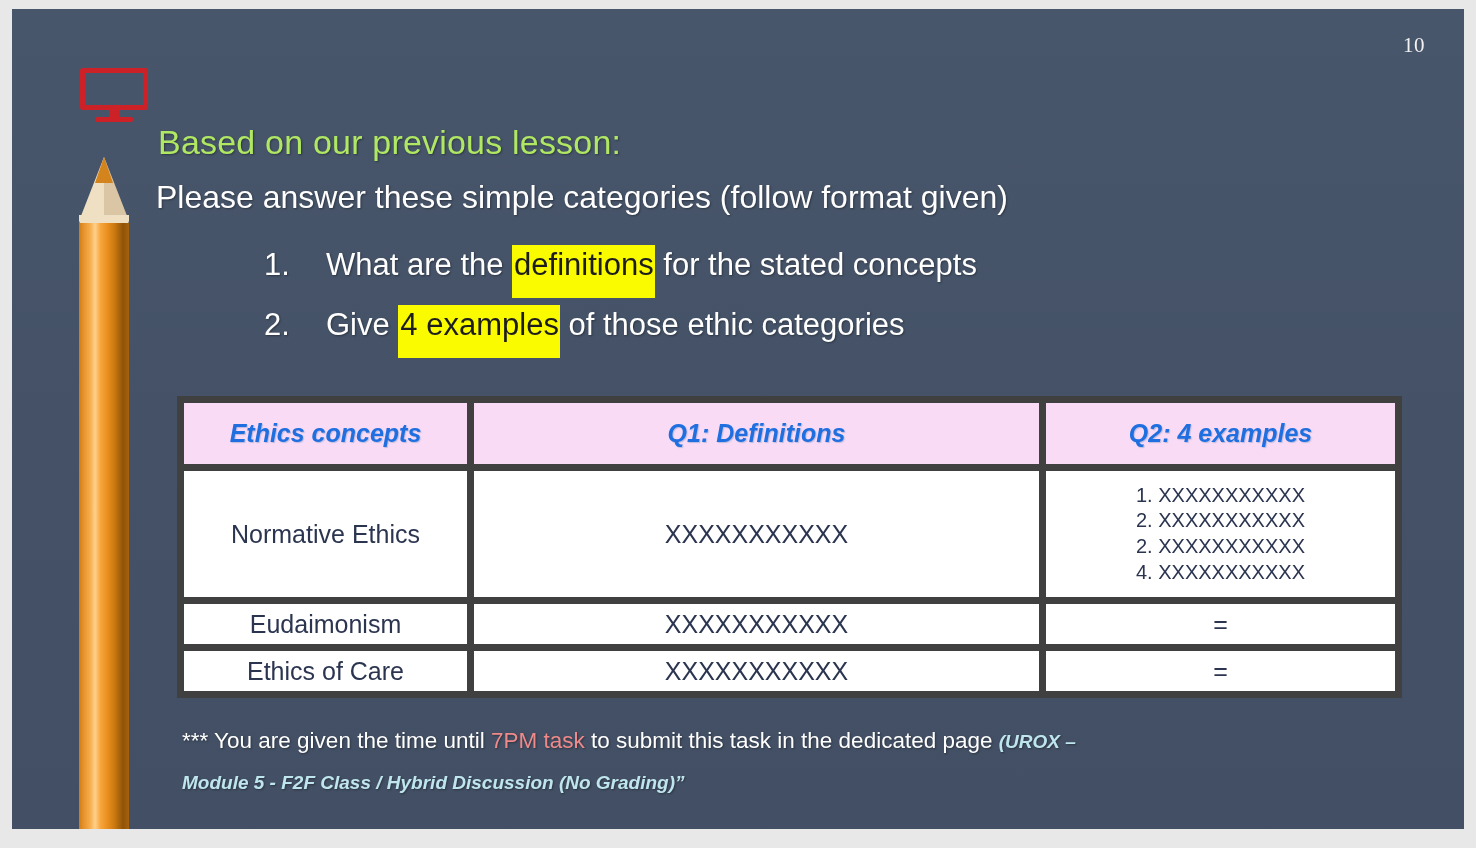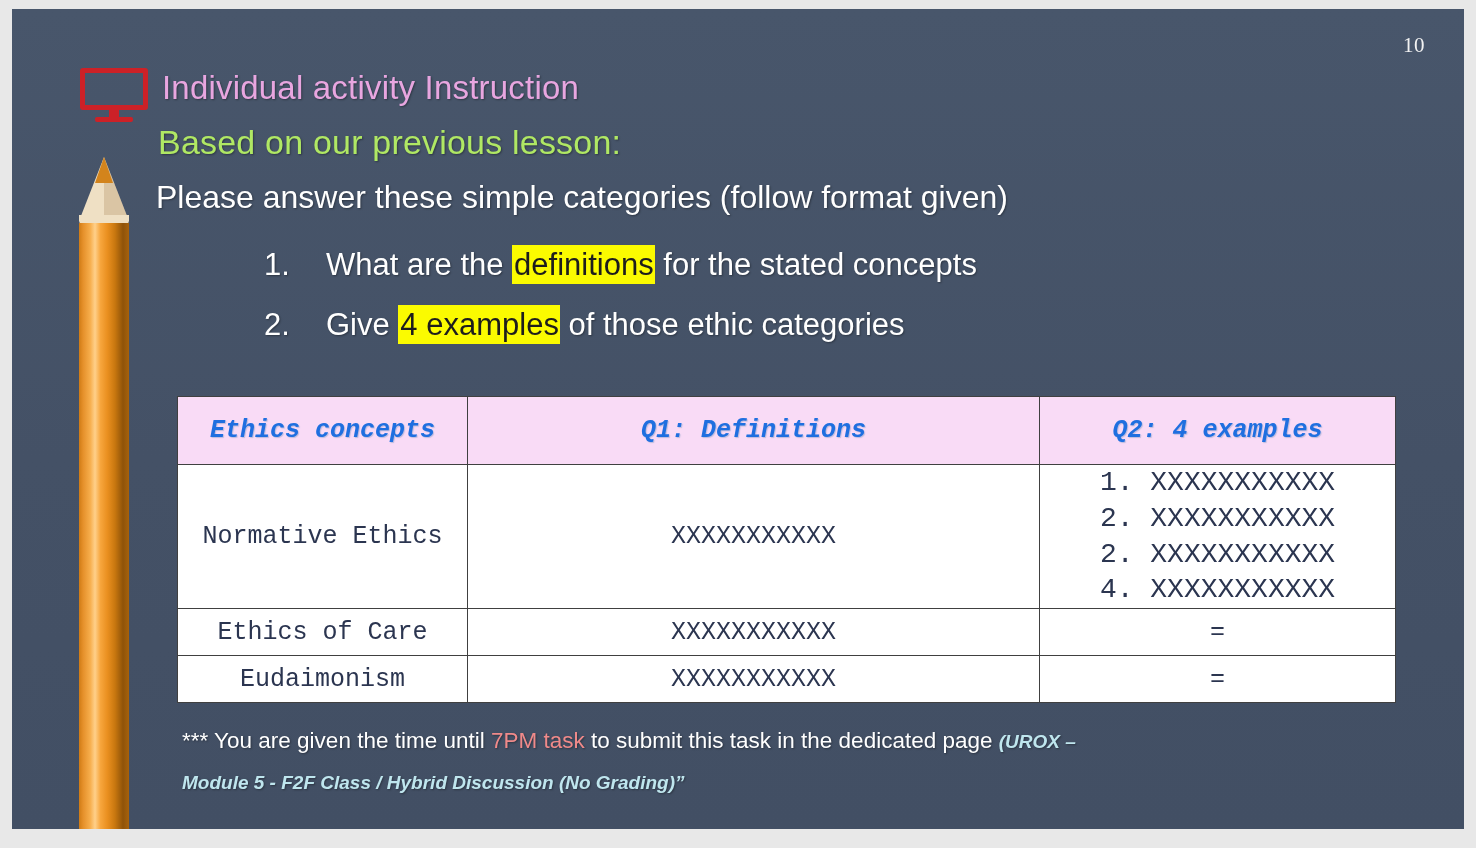--- a/index.html
+++ b/index.html
@@ -163,39 +163,38 @@
     white-space: nowrap;
     text-shadow: 1px 1px 2px rgba(0,0,0,.35);
     margin-bottom: 24px;
   }
   .q-num { width: 62px; flex: 0 0 62px; }
   .q-text span { }
   .hl {
     background: #fbfb00;
     color: #1d1d1d;
     text-shadow: none;
-    padding: 2px 1px 2px 2px;
+    padding: 2px 1px 16px 2px;
   }
 
   
   #ethics-table {
     position: absolute;
     left: 165px;
     top: 387px;
     width: 1218px;
     border-collapse: collapse;
     table-layout: fixed;
     background: #ffffff;
   }
   #ethics-table th, #ethics-table td {
-    border: 1px solid #404040;
+    border: 7px solid #404040;
     color: #2b3550;
     vertical-align: middle;
     text-align: center;
-    font-family: Liberation Mono, monospace;
   }
   #ethics-table thead th {
     background: #f9dbf6;
     color: #1f6fe0;
     font-style: italic;
     font-weight: bold;
     font-size: 25px;
     height: 68px;
     text-shadow: 1px 1px 1px rgba(140,160,200,.55);
   }
@@ -205,21 +204,21 @@
   }
   .col-a { width: 290px; }
   .col-b { width: 572px; }
   .col-c { width: 356px; }
   .row-tall td { height: 133px; }
   .row-short td { height: 47px; }
   .example-list {
     display: inline-block;
     text-align: left;
     line-height: 1.28;
-    font-size: 28px;
+    font-size: 20px;
   }
   .example-list div { white-space: nowrap; }
 
   
   #footnote {
     position: absolute;
     left: 170px;
     top: 718px;
     width: 1210px;
     color: #ffffff;
@@ -258,21 +257,20 @@
       <div class="collar"></div>
       <div class="body"></div>
     </div>
 
     <div id="monitor-icon">
       <div class="screen"></div>
       <div class="neck"></div>
       <div class="base"></div>
     </div>
 
-    <div class="hdr" id="title-line">Individual activity Instruction</div>
     <div class="hdr" id="subtitle-line">Based on our previous lesson:</div>
     <div class="hdr" id="instruction-line">Please answer these simple categories (follow format given)</div>
 
     <div id="questions">
       <div class="q-row">
         <span class="q-num">1.</span>
         <span class="q-text"><span>What are the </span><span class="hl">definitions</span><span> for the stated concepts</span></span>
       </div>
       <div class="q-row">
         <span class="q-num">2.</span>
@@ -295,26 +293,26 @@
           <td>
             <span class="example-list">
               <div>1. XXXXXXXXXXX</div>
               <div>2. XXXXXXXXXXX</div>
               <div>2. XXXXXXXXXXX</div>
               <div>4. XXXXXXXXXXX</div>
             </span>
           </td>
         </tr>
         <tr class="row-short">
-          <td>Ethics of Care</td>
+          <td>Eudaimonism</td>
           <td>XXXXXXXXXXX</td>
           <td>=</td>
         </tr>
         <tr class="row-short">
-          <td>Eudaimonism</td>
+          <td>Ethics of Care</td>
           <td>XXXXXXXXXXX</td>
           <td>=</td>
         </tr>
       </tbody>
     </table>
 
     <div id="footnote">
       <span>*** You are given the time until </span><span class="time">7PM task</span><span> to submit this task in the dedicated page </span><span class="ref">(UROX –</span>
       <span class="line2">Module 5 - F2F Class / Hybrid Discussion (No Grading)”</span>
     </div>

